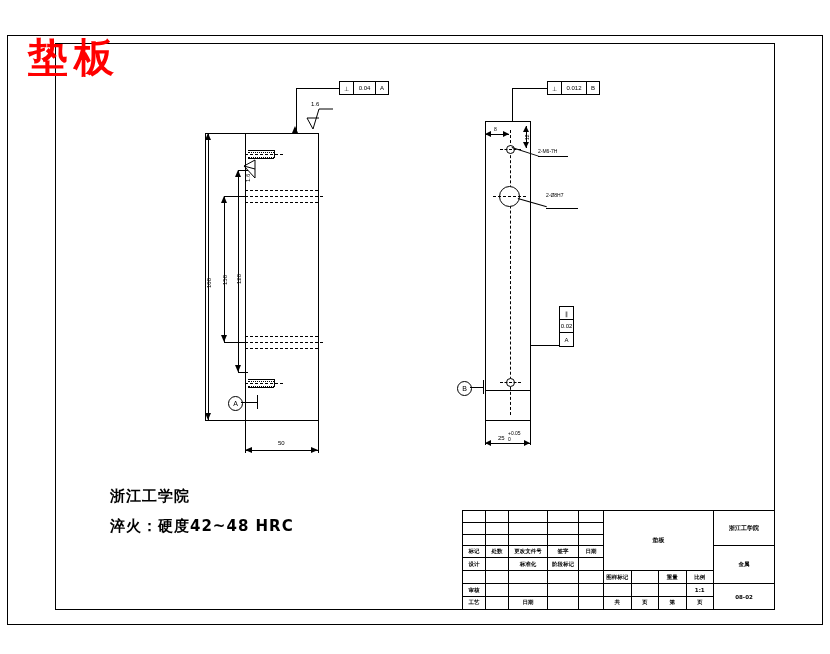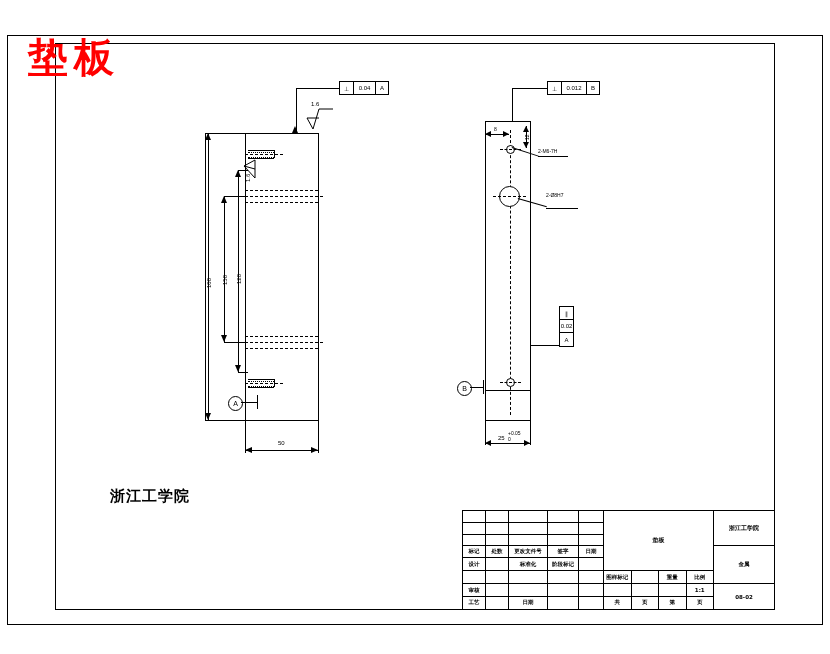--- a/index.html
+++ b/index.html
@@ -211,20 +211,21 @@
   <div class="abs vl-thin" style="left:485px;top:420px;height:25px;"></div>
   <div class="abs vl-thin" style="left:530px;top:420px;height:25px;"></div>
   <div class="abs hl-thin" style="left:485px;top:443px;width:45px;"></div>
   <div class="abs" style="left:485px;top:440px;width:0;height:0;border-top:3px solid transparent;border-bottom:3px solid transparent;border-right:6px solid #000;"></div>
   <div class="abs" style="left:524px;top:440px;width:0;height:0;border-top:3px solid transparent;border-bottom:3px solid transparent;border-left:6px solid #000;"></div>
   <div class="abs dimtxt" style="left:498px;top:435px;">25</div>
   <div class="abs dimtxt tiny" style="left:508px;top:430px;">+0.05</div>
   <div class="abs dimtxt tiny" style="left:508px;top:436px;">0</div>
 
   <div class="abs tech" style="top:487px;">浙江工学院</div>
+  <div class="abs tech" style="top:517px;">淬火：硬度42~48 HRC</div>
 
   <div class="abs tb">
     <table>
       <tbody>
           <tr>
         <td style="width:22px;height:9px;"></td>
         <td style="width:22px;"></td>
         <td style="width:38px;"></td>
         <td style="width:30px;"></td>
         <td style="width:24px;"></td>

